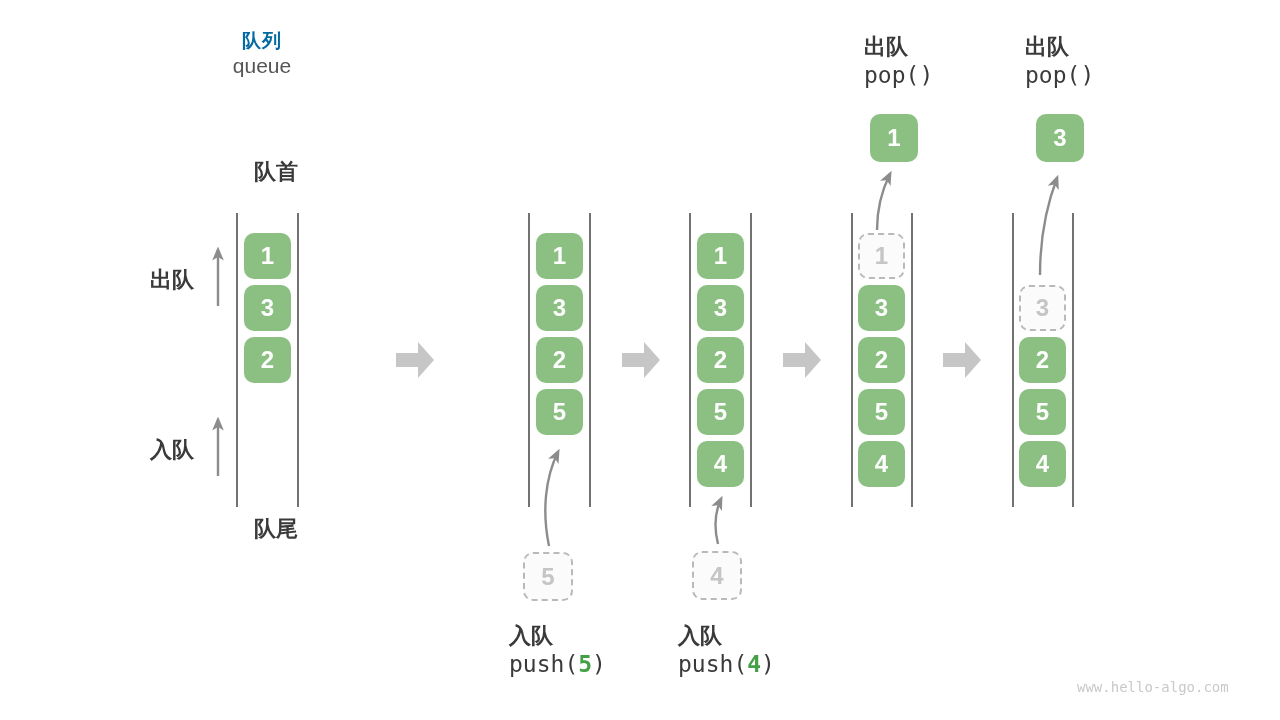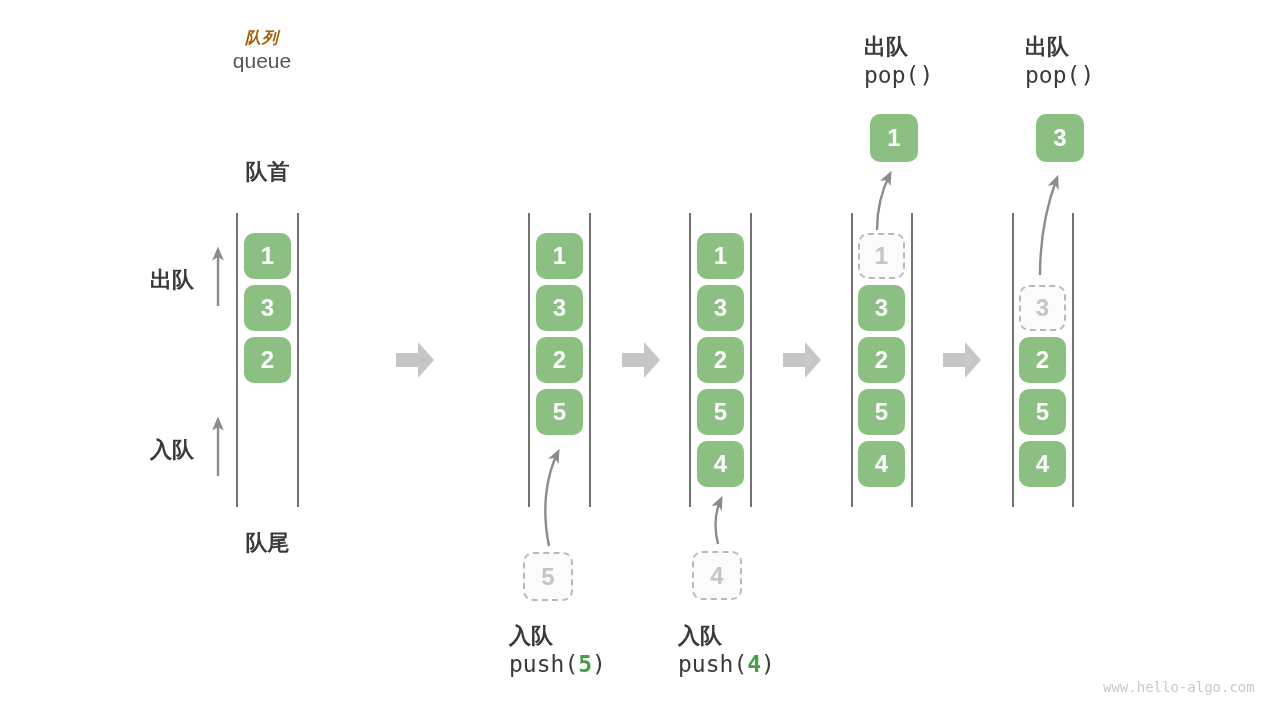--- a/index.html
+++ b/index.html
@@ -30,44 +30,44 @@
   .s3 { top:389px; } .s4 { top:441px; }
 
   
   .out4 { left:870px; top:114px; }
   .out5 { left:1036px; top:114px; }
   .in2  { left:523px; top:552px; width:50px; height:49px; }
   .in3  { left:692px; top:551px; width:50px; height:49px; }
 
   
   .h-title { position:absolute; left:202px; top:28px; width:120px; text-align:center; }
-  .h-title .zh { font-size:16px; font-weight:bold; color:#a16207; letter-spacing:1px;font-style:italic; }
+  .h-title .zh { font-size:19px; font-weight:bold; color:#0369a1; letter-spacing:1px; }
   .h-title .en { font-size:21px; color:#555555; }
 
   .cap { position:absolute; color:#3a3a3a; font-weight:bold; font-size:22px; }
-  .front-label, .rear-label { left:237px; width:61px; text-align:center; }
+  .front-label, .rear-label { left:237px; width:61px; text-align:right; }
   .front-label { top:157px; }
-  .rear-label  { top:528px; }
+  .rear-label  { top:514px; }
   .deq-side { left:150px; top:265px; }
   .enq-side { left:150px; top:435px; }
 
   .oplabel { position:absolute; color:#3a3a3a; }
   .oplabel .zh { font-size:22px; font-weight:bold; }
   .oplabel .code {
     font:23px "DejaVu Sans Mono", monospace; color:#3a3a3a;
     white-space:nowrap;
   }
   .oplabel .code .arg { color:#43a047; font-weight:bold; }
   .pop-1 { left:864px; top:32px; }
   .pop-2 { left:1025px; top:32px; }
   .push-1 { left:509px; top:621px; }
   .push-2 { left:678px; top:621px; }
 
   .watermark {
-    position:absolute; left:1103px; top:679px;
+    position:absolute; left:1077px; top:679px;
     font:14px "DejaVu Sans Mono", monospace; color:#c9c9c9; white-space:nowrap;
   }
 </style>
 </head>
 <body>
 
 <div class="canvas">
 
   <svg class="overlay" viewBox="0 0 1280 720">
     <defs>

